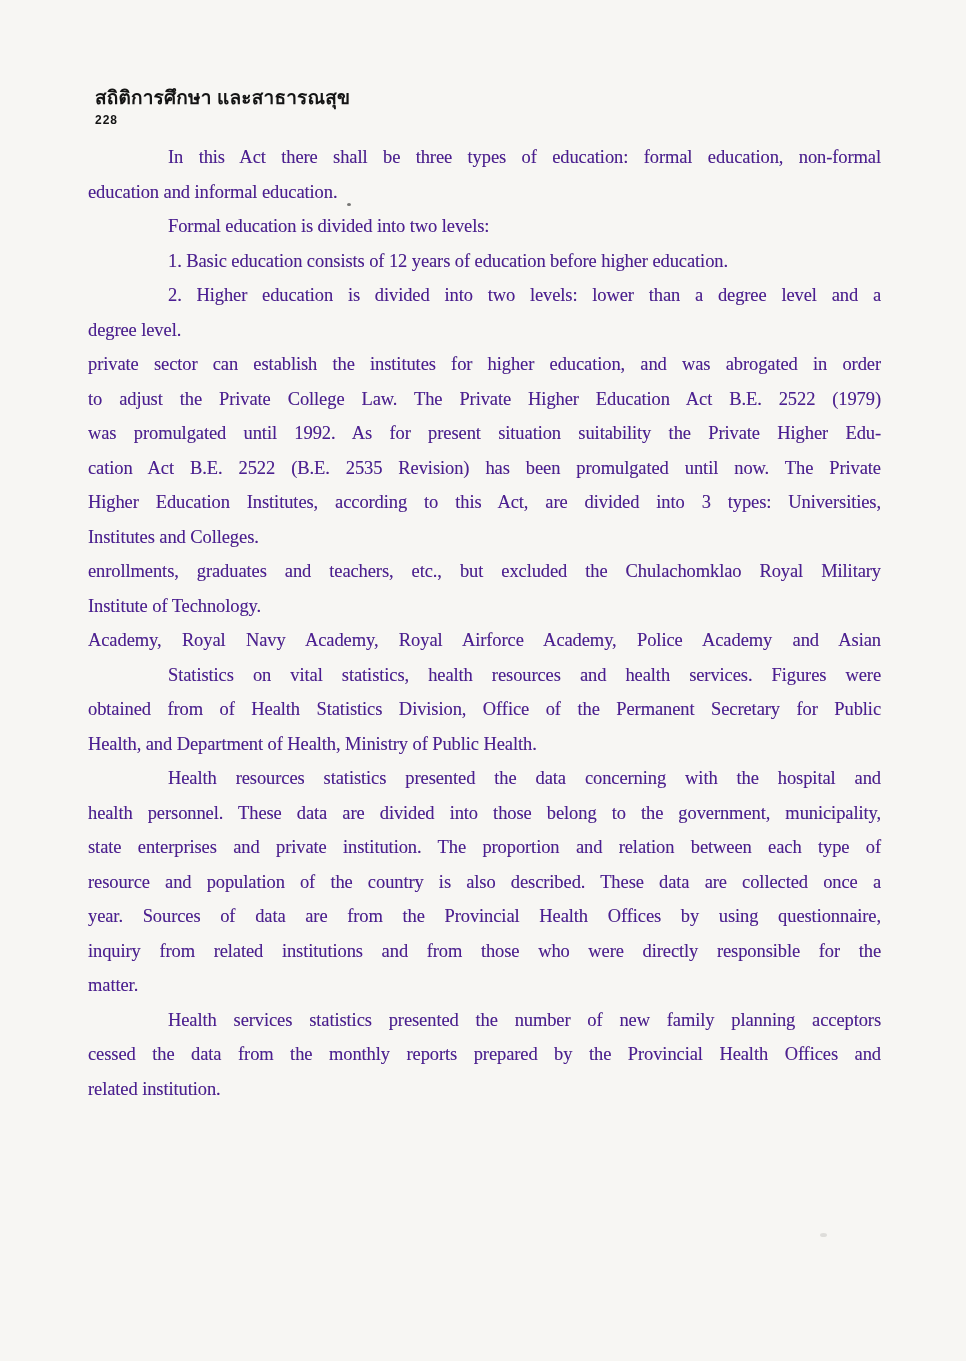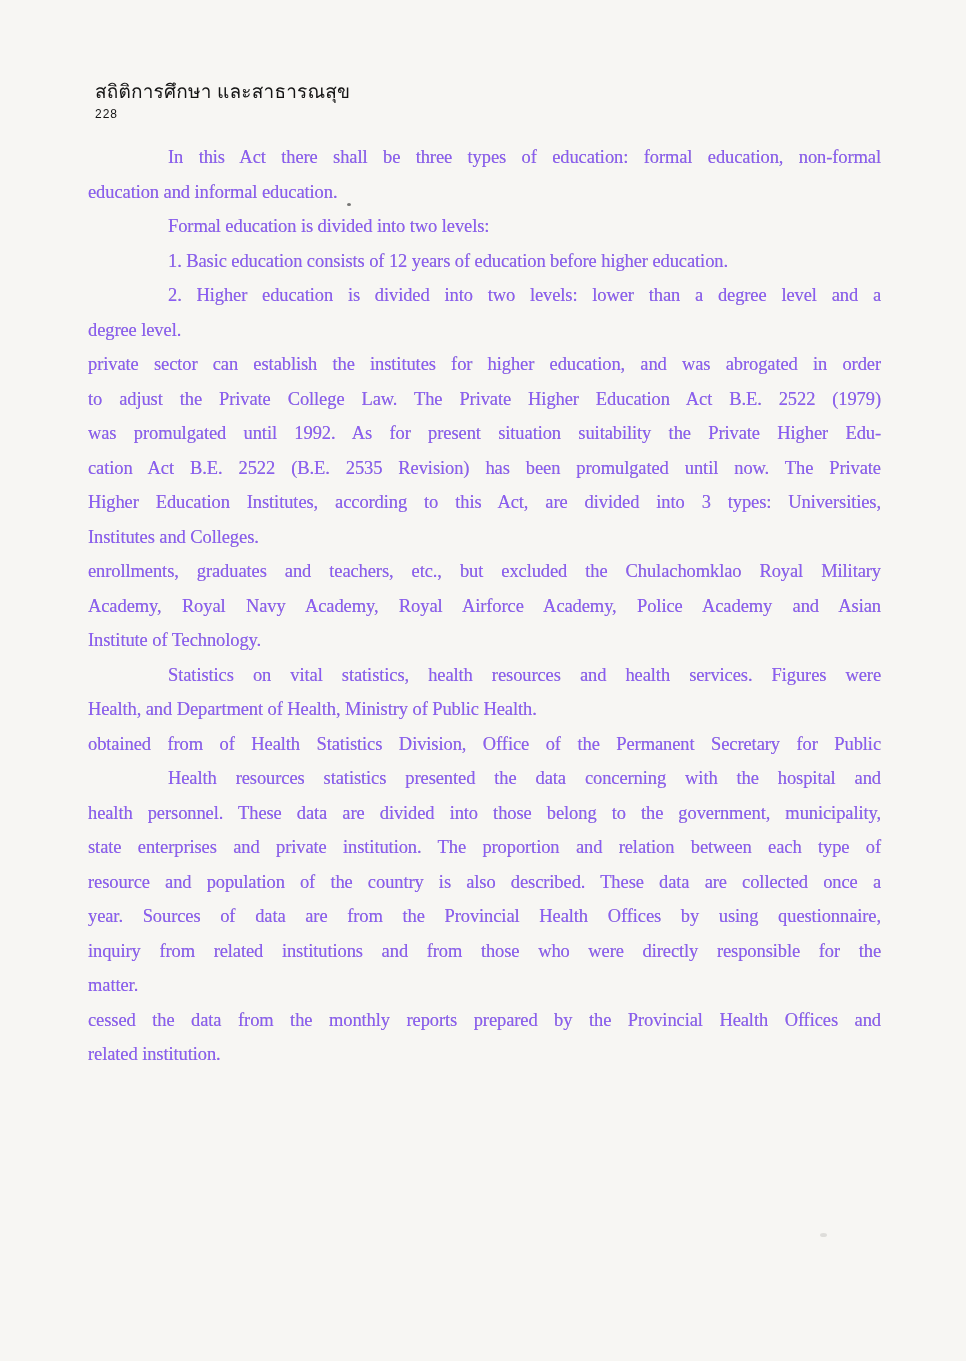--- a/index.html
+++ b/index.html
@@ -12,44 +12,44 @@
     width: 966px;
     height: 1361px;
     margin: 0 auto;
     background: #f7f6f3;
     overflow: hidden;
     color: #1b1b1b;
   }
   .page-header {
     position: absolute;
     left: 95px;
-    top: 80px;
+    top: 86px;
     font-family: "Liberation Sans", "DejaVu Sans", sans-serif;
-    font-weight: normal;
+    font-weight: bold;
     color: #141414;
   }
   .header-title-thai {
     font-size: 19px;
     line-height: 24px;
     letter-spacing: 0.2px;
   }
   .page-number {
     font-size: 12px;
     line-height: 21px;
     letter-spacing: 1px;
   }
   .document-body {
     position: absolute;
     left: 88px;
     top: 140px;
     width: 793px;
     font-family: "Liberation Serif", "DejaVu Serif", serif;
     font-size: 18.5px;
     letter-spacing: -0.1px;
-    color: #8b5cf6;
+    color: #4c1d95;
     text-shadow: 0 0 0.5px rgba(20,20,20,0.35);
   }
   .paragraph { margin: 0; padding: 0; }
   .line {
     line-height: 34.5px;
     text-align: justify;
     text-align-last: justify;
   }
   .line.last { text-align-last: left; }
   .line.first { text-indent: 80px; }
@@ -88,38 +88,39 @@
       <div class="paragraph">
         <div class="line">private sector can establish the institutes for higher education, and was abrogated in order</div>
         <div class="line">to adjust the Private College Law. The Private Higher Education Act B.E. 2522 (1979)</div>
         <div class="line">was promulgated until 1992. As for present situation suitability the Private Higher Edu-</div>
         <div class="line">cation Act B.E. 2522 (B.E. 2535 Revision) has been promulgated until now. The Private</div>
         <div class="line">Higher Education Institutes, according to this Act, are divided into 3 types: Universities,</div>
         <div class="line last">Institutes and Colleges.</div>
       </div>
       <div class="paragraph">
         <div class="line">enrollments, graduates and teachers, etc., but excluded the Chulachomklao Royal Military</div>
+        <div class="line last">Institute of Technology.</div>
         <div class="line">Academy, Royal Navy Academy, Royal Airforce Academy, Police Academy and Asian</div>
-        <div class="line last">Institute of Technology.</div>
       </div>
       <div class="paragraph">
         <div class="line first">Statistics on vital statistics, health resources and health services. Figures were</div>
+        <div class="line">obtained from of Health Statistics Division, Office of the Permanent Secretary for Public</div>
         <div class="line last">Health, and Department of Health, Ministry of Public Health.</div>
-        <div class="line">obtained from of Health Statistics Division, Office of the Permanent Secretary for Public</div>
       </div>
       <div class="paragraph">
         <div class="line first">Health resources statistics presented the data concerning with the hospital and</div>
         <div class="line">health personnel. These data are divided into those belong to the government, municipality,</div>
         <div class="line">state enterprises and private institution. The proportion and relation between each type of</div>
         <div class="line">resource and population of the country is also described. These data are collected once a</div>
         <div class="line">year. Sources of data are from the Provincial Health Offices by using questionnaire,</div>
         <div class="line">inquiry from related institutions and from those who were directly responsible for the</div>
         <div class="line last">matter.</div>
       </div>
       <div class="paragraph">
+        <div class="line first">Health services statistics presented the number of new family planning acceptors</div>
         <div class="line">cessed the data from the monthly reports prepared by the Provincial Health Offices and</div>
         <div class="line last">related institution.</div>
       </div>
     </main>
 
   <div class="speck s1"></div>
   <div class="speck s2"></div>
 </div>
 
 </body></html>

